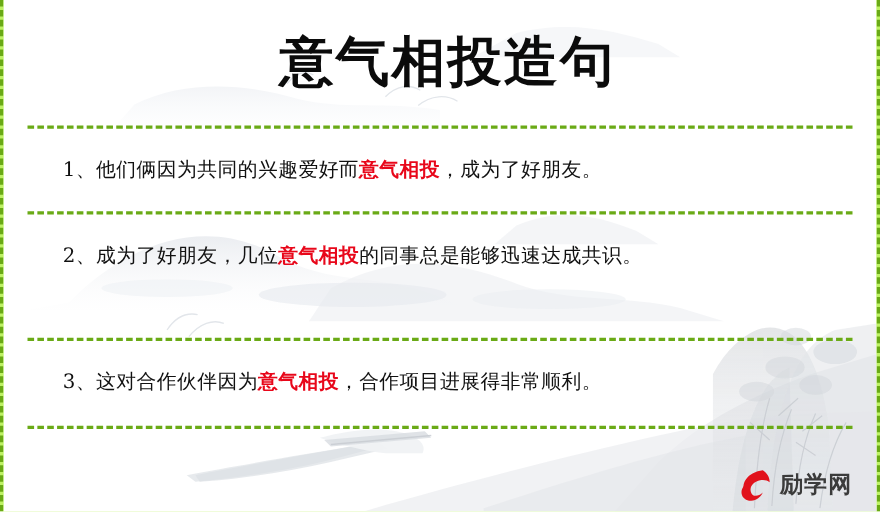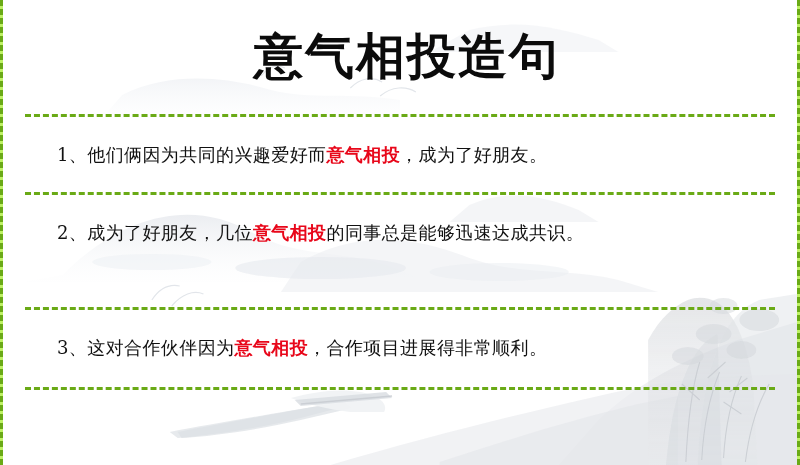--- a/index.html
+++ b/index.html
@@ -217,14 +217,24 @@
     <div class="sentence s2">
       <span class="num">2、</span><span>成为了好朋友，几位</span><span class="kw">意气相投</span><span>的同事总是能够迅速达成共识。</span>
     </div>
 
     <div class="sentence s3">
       <span class="num">3、</span><span>这对合作伙伴因为</span><span class="kw">意气相投</span><span>，合作项目进展得非常顺利。</span>
     </div>
 
   </div>
 
+  <div class="logo">
+    <div class="logo-mark">
+      <svg viewBox="0 0 34 34" width="34" height="34">
+        <path d="M24.5,4.5 C18,5.2 12.4,8.2 9.2,12.6 C5.4,17.8 6.2,24.6 11.2,28.2 C13.6,29.9 16.6,30.4 19.2,29.6 C15.2,28.2 12.8,24.8 13.4,21.2 C14,17.4 17.4,14.6 22,13.6 C25.4,12.9 28.6,13.6 30.6,15.4 C30.9,11.6 29.0,7.6 24.5,4.5 Z" fill="#e1121c"></path>
+        <path d="M10.6,16.2 C6.8,18.4 4.6,22.2 5.2,25.8 C5.9,29.8 9.6,32.4 14.0,32.2 C18.6,32.0 22.6,29.0 24.4,24.8 C21.8,27.4 18.4,28.4 15.6,27.4 C12.4,26.2 11.0,22.8 11.8,19.4 C12.0,18.3 12.2,17.2 10.6,16.2 Z" fill="#e1121c"></path>
+        <circle cx="11.6" cy="20.2" r="3.4" fill="#ffffff" opacity="0.0"></circle>
+      </svg>
+    </div>
+    <div class="logo-text">励学网</div>
+  </div>
 
 </div>
 
 </body></html>

